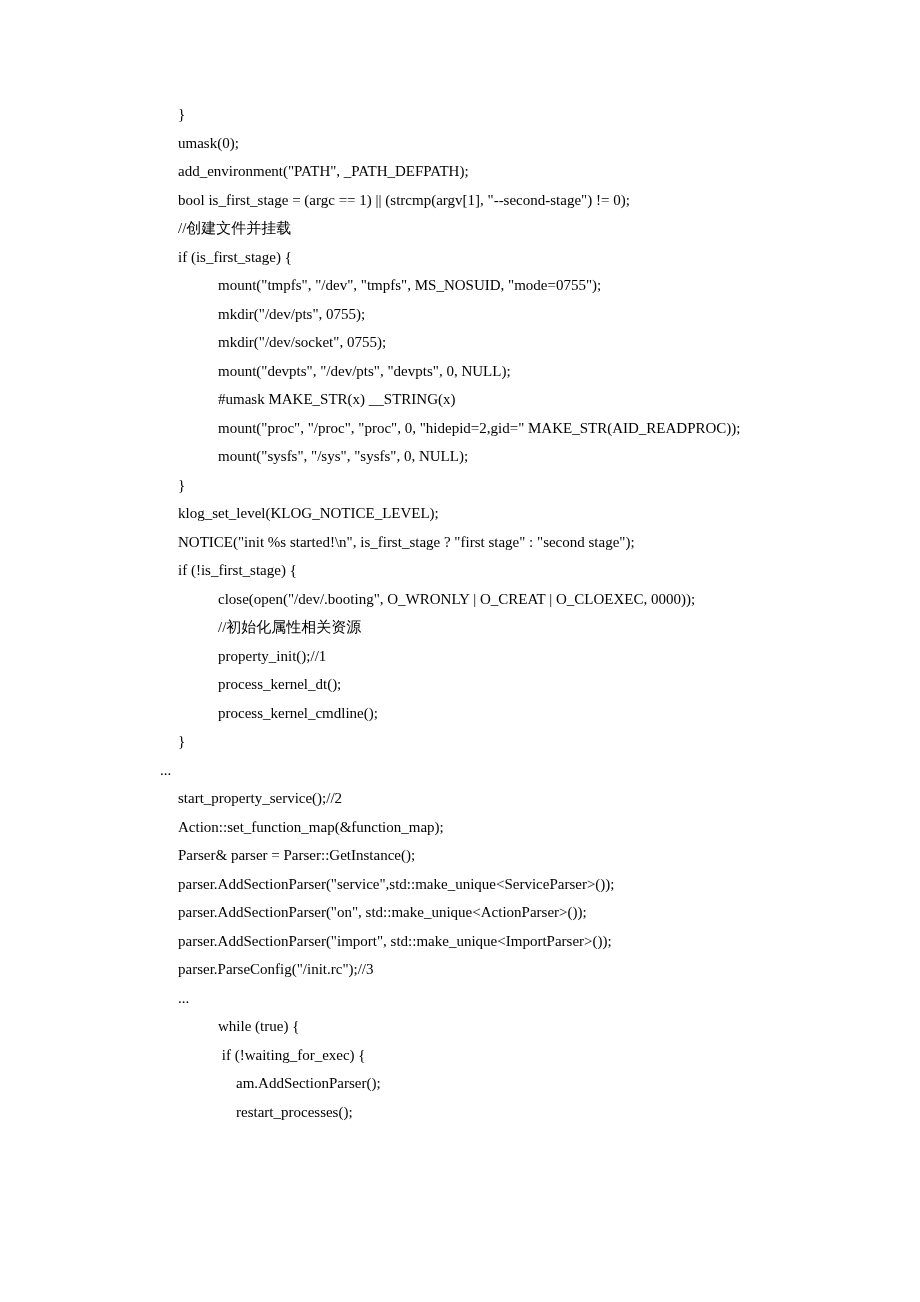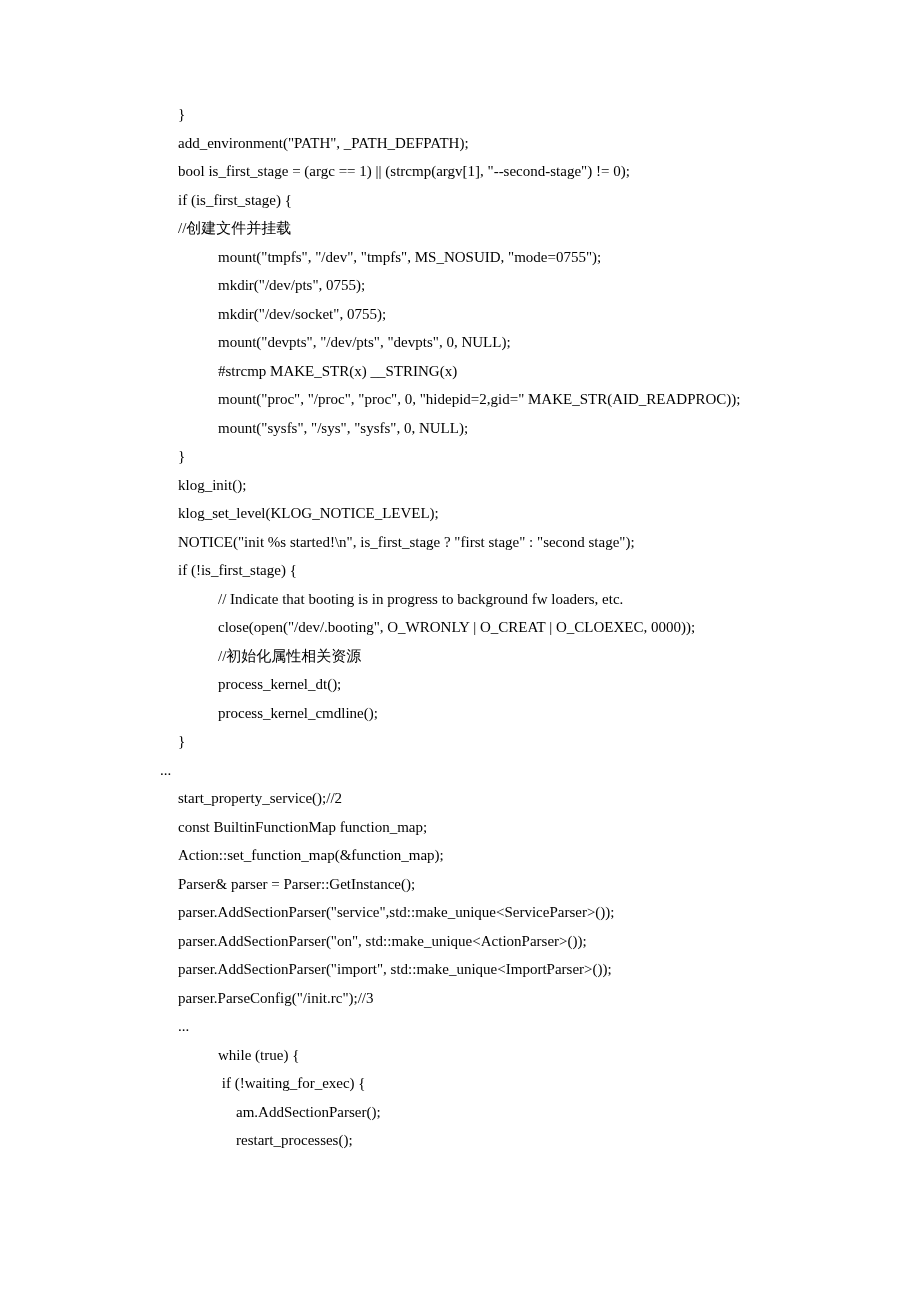--- a/index.html
+++ b/index.html
@@ -26,45 +26,44 @@
   .i3 { padding-left: 58px; }
   .i4 { padding-left: 76px; }
   .ellipsis { padding-left: 0px; }
 </style>
 </head>
 <body>
 
 <div class="page">
   <div id="code-container">
       <div class="code-line i1">}</div>
+      <div class="code-line i1">umask(0);</div>
       <div class="code-line i1">add_environment("PATH", _PATH_DEFPATH);</div>
       <div class="code-line i1">bool is_first_stage = (argc == 1) || (strcmp(argv[1], "--second-stage") != 0);</div>
+      <div class="code-line i1">//创建文件并挂载</div>
       <div class="code-line i1">if (is_first_stage) {</div>
-      <div class="code-line i1">//创建文件并挂载</div>
       <div class="code-line i3">mount("tmpfs", "/dev", "tmpfs", MS_NOSUID, "mode=0755");</div>
       <div class="code-line i3">mkdir("/dev/pts", 0755);</div>
       <div class="code-line i3">mkdir("/dev/socket", 0755);</div>
       <div class="code-line i3">mount("devpts", "/dev/pts", "devpts", 0, NULL);</div>
-      <div class="code-line i3">#strcmp MAKE_STR(x) __STRING(x)</div>
+      <div class="code-line i3">#umask MAKE_STR(x) __STRING(x)</div>
       <div class="code-line i3">mount("proc", "/proc", "proc", 0, "hidepid=2,gid=" MAKE_STR(AID_READPROC));</div>
       <div class="code-line i3">mount("sysfs", "/sys", "sysfs", 0, NULL);</div>
       <div class="code-line i1">}</div>
-      <div class="code-line i1">klog_init();</div>
       <div class="code-line i1">klog_set_level(KLOG_NOTICE_LEVEL);</div>
       <div class="code-line i1">NOTICE("init %s started!\n", is_first_stage ? "first stage" : "second stage");</div>
       <div class="code-line i1">if (!is_first_stage) {</div>
-      <div class="code-line i3">// Indicate that booting is in progress to background fw loaders, etc.</div>
       <div class="code-line i3">close(open("/dev/.booting", O_WRONLY | O_CREAT | O_CLOEXEC, 0000));</div>
       <div class="code-line i3">//初始化属性相关资源</div>
+      <div class="code-line i3">property_init();//1</div>
       <div class="code-line i3">process_kernel_dt();</div>
       <div class="code-line i3">process_kernel_cmdline();</div>
       <div class="code-line i1">}</div>
       <div class="code-line ellipsis">...</div>
       <div class="code-line i1">start_property_service();//2</div>
-      <div class="code-line i1">const BuiltinFunctionMap function_map;</div>
       <div class="code-line i1">Action::set_function_map(&amp;function_map);</div>
       <div class="code-line i1">Parser&amp; parser = Parser::GetInstance();</div>
       <div class="code-line i1">parser.AddSectionParser("service",std::make_unique&lt;ServiceParser&gt;());</div>
       <div class="code-line i1">parser.AddSectionParser("on", std::make_unique&lt;ActionParser&gt;());</div>
       <div class="code-line i1">parser.AddSectionParser("import", std::make_unique&lt;ImportParser&gt;());</div>
       <div class="code-line i1">parser.ParseConfig("/init.rc");//3</div>
       <div class="code-line i1">...</div>
       <div class="code-line i3">while (true) {</div>
       <div class="code-line i3"> if (!waiting_for_exec) {</div>
       <div class="code-line i4">am.AddSectionParser();</div>

